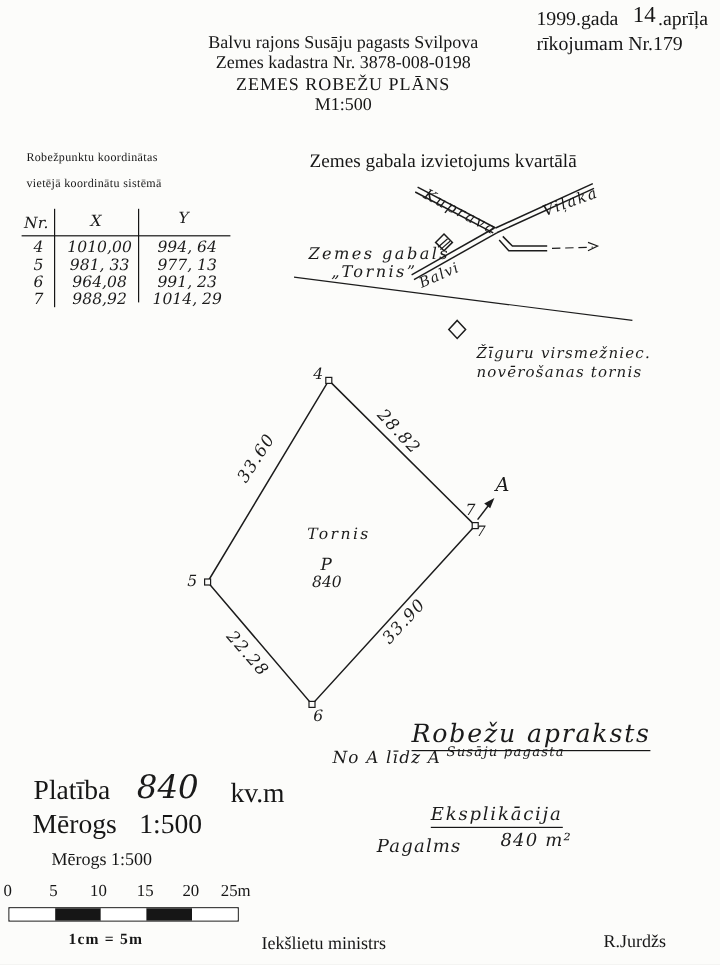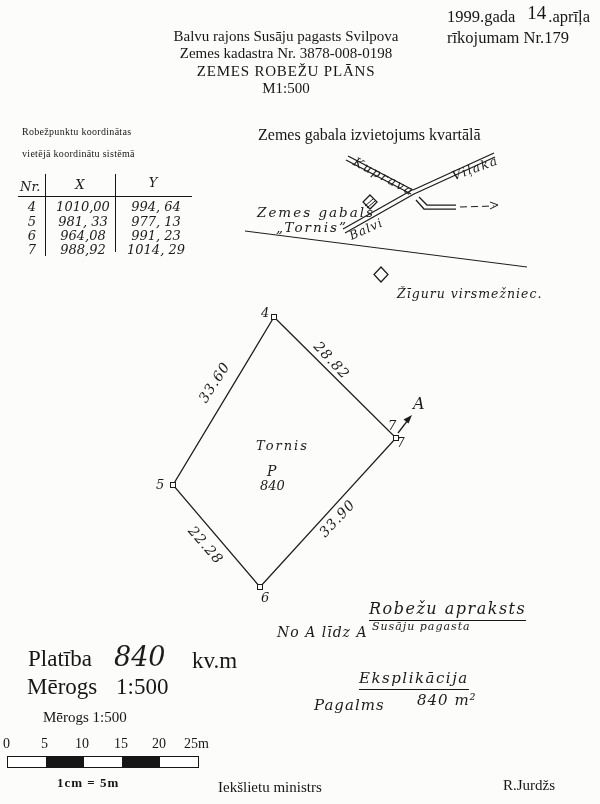--- a/index.html
+++ b/index.html
@@ -116,38 +116,39 @@
     <span class="cell hand" style="left:103px;width:70px;font-size:13px;">1014, 29</span>
   </div>
 
   <div class="abs print" style="left:258px;top:126px;font-size:16px;">Zemes gabala izvietojums kvartālā</div>
   <div class="abs hand" style="left:358px;top:154px;font-size:12.5px;letter-spacing:2px;transform:rotate(28deg);transform-origin:left top;">Kuprava</div>
   <div class="abs hand" style="left:450px;top:169px;font-size:12.5px;letter-spacing:1.5px;transform:rotate(-20deg);transform-origin:left top;">Viļaka</div>
   <div class="abs hand" style="left:347px;top:230px;font-size:12px;letter-spacing:1px;transform:rotate(-24deg);transform-origin:left top;">Balvi</div>
   <div class="abs hand" style="left:257px;top:204px;font-size:13.5px;letter-spacing:2px;">Zemes gabals</div>
   <div class="abs hand" style="left:276px;top:219px;font-size:13.5px;letter-spacing:2px;">„Tornis”</div>
   <div class="abs hand" style="left:397px;top:286px;font-size:12.5px;letter-spacing:1px;">Žīguru virsmežniec.</div>
+  <div class="abs hand" style="left:397px;top:302px;font-size:12.5px;letter-spacing:1px;">novērošanas tornis</div>
 
   <div class="abs hand" style="left:261px;top:305px;font-size:13px;">4</div>
   <div class="abs hand" style="left:156px;top:477px;font-size:13px;">5</div>
   <div class="abs hand" style="left:261px;top:590px;font-size:13px;">6</div>
   <div class="abs hand" style="left:388px;top:418px;font-size:13px;">7</div>
   <div class="abs hand" style="left:397px;top:436px;font-size:12px;">7</div>
   <div class="abs hand" style="left:413px;top:394px;font-size:16px;">A</div>
 
   <div class="dim hand" style="left:191px;top:374px;transform:rotate(-57deg);">33.60</div>
   <div class="dim hand" style="left:309px;top:352px;transform:rotate(47deg);">28.82</div>
   <div class="dim hand" style="left:314px;top:510px;transform:rotate(-47deg);">33.90</div>
   <div class="dim hand" style="left:183px;top:537px;transform:rotate(49deg);">22.28</div>
 
   <div class="abs hand" style="left:256px;top:438px;font-size:13px;letter-spacing:2px;">Tornis</div>
   <div class="abs hand" style="left:267px;top:463px;font-size:14px;">P</div>
   <div class="abs hand" style="left:260px;top:478px;font-size:13px;">840</div>
 
-  <div class="abs hand ul" style="left:369px;top:599px;font-size:16px;letter-spacing:1.5px;">Robežu apraksts</div>
+  <div class="abs hand ul" style="left:343px;top:599px;font-size:21px;letter-spacing:1.5px;">Robežu apraksts</div>
   <div class="abs hand" style="left:277px;top:624px;font-size:14px;letter-spacing:1px;">No A līdz A</div>
   <div class="abs hand" style="left:372px;top:620px;font-size:11px;letter-spacing:1px;">Susāju pagasta</div>
   <div class="abs hand ul" style="left:359px;top:669px;font-size:15px;letter-spacing:1.5px;">Eksplikācija</div>
   <div class="abs hand" style="left:314px;top:696px;font-size:15px;letter-spacing:1px;">Pagalms</div>
   <div class="abs hand" style="left:417px;top:691px;font-size:15px;letter-spacing:1px;">840 m²</div>
 
   <div class="abs print" style="left:28px;top:646px;font-size:23px;">Platība</div>
   <div class="abs hand" style="left:114px;top:641px;font-size:27px;">840</div>
   <div class="abs print" style="left:192px;top:648px;font-size:23px;">kv.m</div>
   <div class="abs print" style="left:27px;top:674px;font-size:23px;">Mērogs</div>

